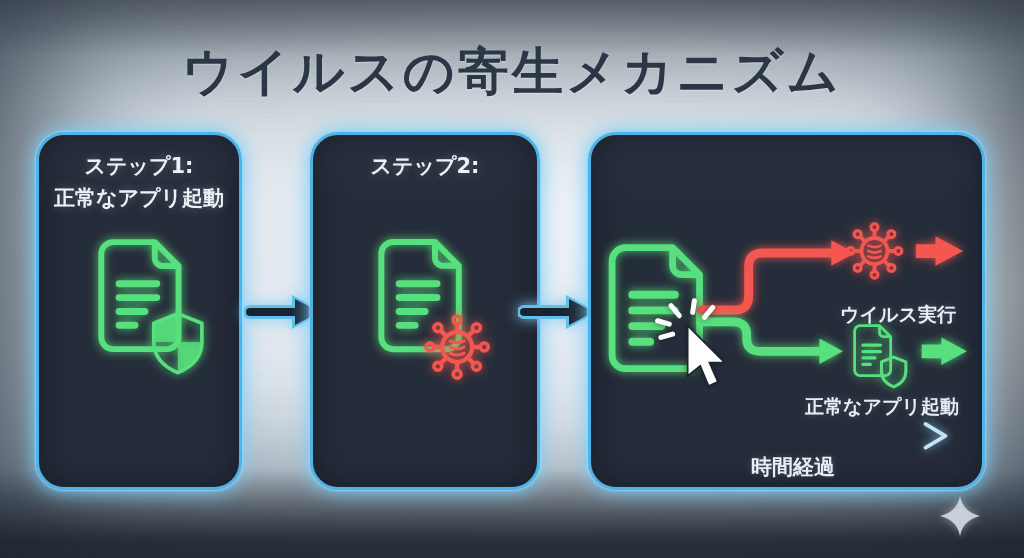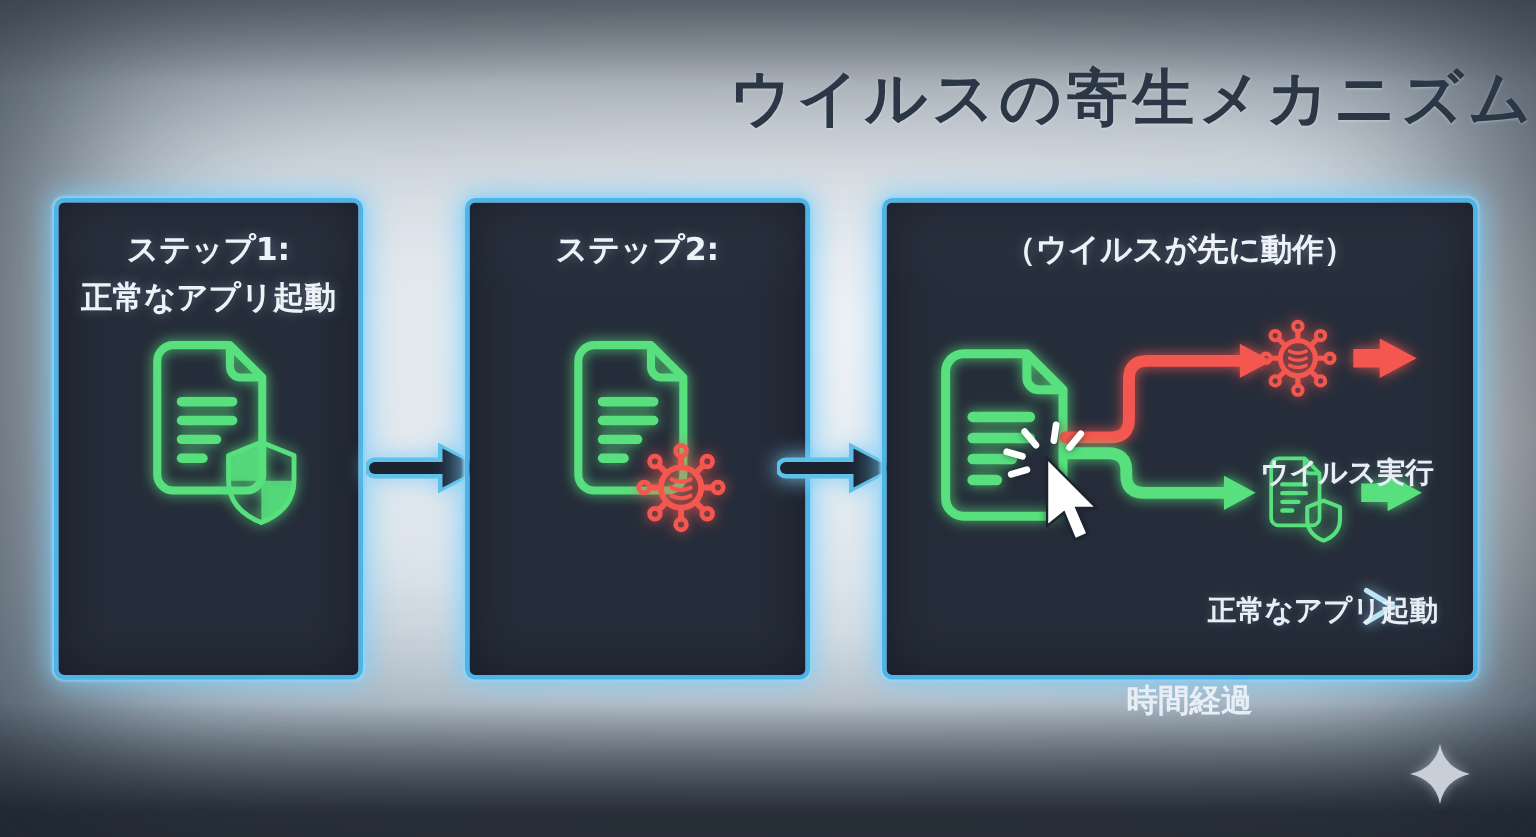--- a/index.html
+++ b/index.html
@@ -11,28 +11,28 @@
     background:
       radial-gradient(circle at 100% 52%, rgba(250,253,255,.9), rgba(250,253,255,0) 17%),
       linear-gradient(to bottom, rgba(26,32,42,.35), rgba(26,32,42,0) 10%),
       linear-gradient(to bottom, rgba(30,35,44,0) 84%, rgba(30,35,44,.85) 97%),
       radial-gradient(130% 118% at 52% 40%, #eef2f6 0%, #dde5ec 30%, #b2c2cf 52%, #778b9d 72%, #48596c 88%, #303f4e 100%);
   }
   .vignette{position:absolute;inset:0;pointer-events:none;
     box-shadow:inset 0 0 140px 30px rgba(25,33,44,.75);}
   .title{
     position:absolute;top:38px;left:0;width:100%;
-    text-align:right;font-size:41px;font-weight:800;
+    text-align:center;font-size:51px;font-weight:800;
     color:#2b3646;letter-spacing:3px;
     text-shadow:0 1px 2px rgba(255,255,255,.35);
   }
   .panel{
-    position:absolute;top:132px;height:321px;
+    position:absolute;top:132px;height:358px;
     background:linear-gradient(180deg,#2b3240 0%,#262d3a 20%,#262d3a 100%);
-    border:3px solid #4fb3e8;border-radius:7px;
+    border:3px solid #4fb3e8;border-radius:28px;
     box-sizing:border-box;
     box-shadow:0 0 18px 3px rgba(120,205,248,.85),
                0 0 2px 1px rgba(170,225,250,.9),
                inset 0 0 34px rgba(8,12,20,.5);
   }
   .panel-1{left:36px;width:206px;}
   .panel-2{left:310px;width:230px;padding-left:44px;}
   .panel-3{left:588px;width:397px;}
   .panel-heading{
     position:absolute;top:16px;left:0;width:100%;
@@ -168,21 +168,20 @@
     </g>
   </svg>
 </div>
 
 <svg class="connector connector-2" viewBox="0 0 84 42">
   <use href="#conn-arrow"></use>
 </svg>
 
 <div class="panel panel-3">
   <div class="panel-heading">
-    <div>（ウイルスが先に動作）</div>
   </div>
 
   <svg class="icon-svg" viewBox="0 0 397 358">
 
     <g class="glow-green" color="#57e07d">
       <use href="#doc" transform="translate(12,110) scale(1.14)"></use>
     </g>
 
     <g class="glow-red">
       <path d="M112 178 H146 Q160 178 160 164 V134 Q160 120 174 120 H246" fill="none" stroke="#f4574f" stroke-width="9" stroke-linecap="round"></path>

